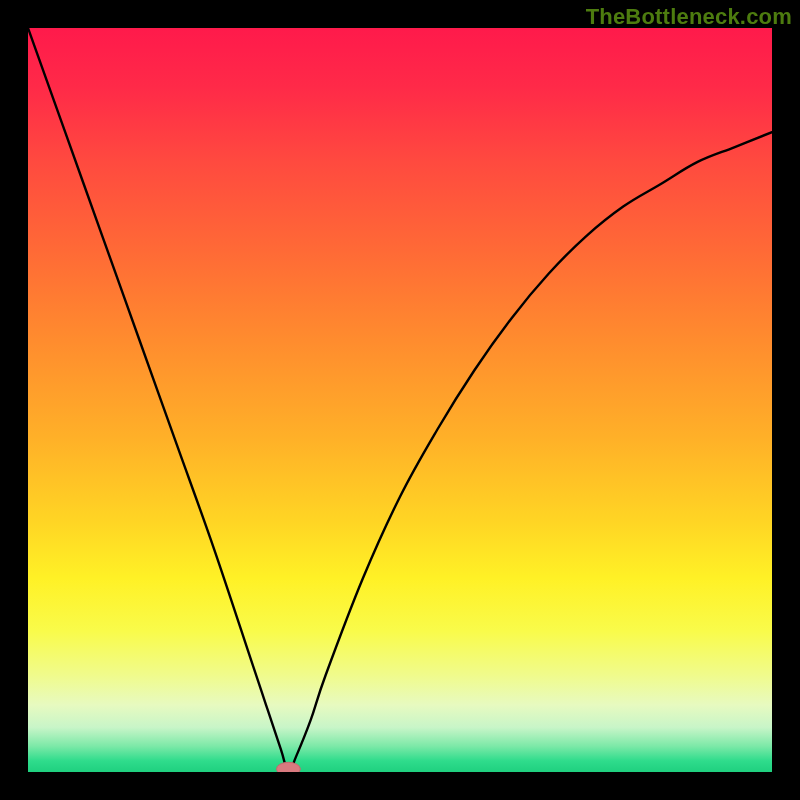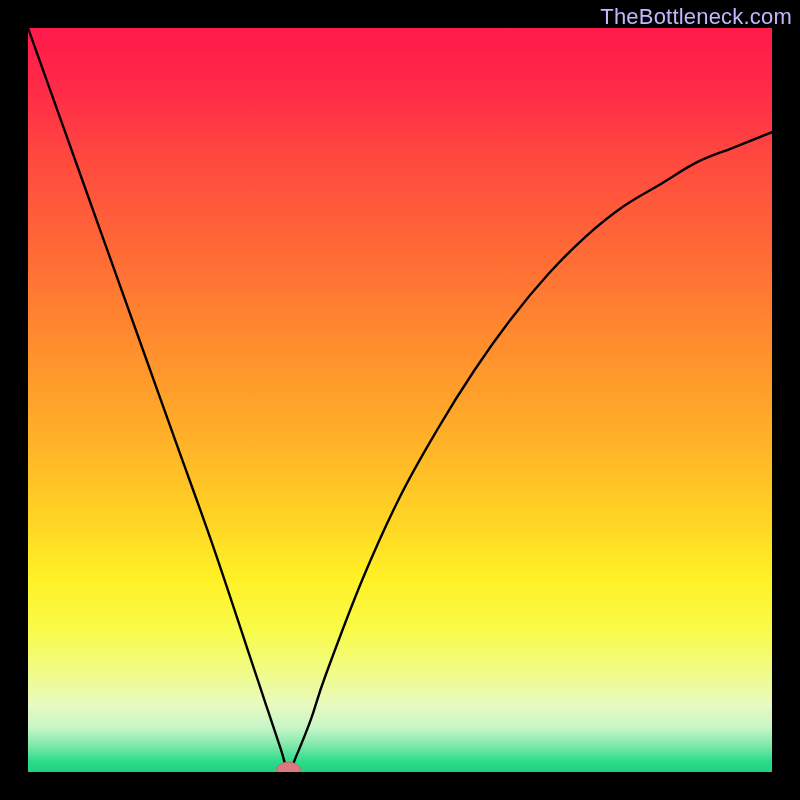--- a/index.html
+++ b/index.html
@@ -14,23 +14,23 @@
   .frame {
     position: relative;
     width: 800px;
     height: 800px;
     background: #000;
   }
   .attribution {
     position: absolute;
     top: 4px;
     right: 8px;
-    color: #c4b5fd;
+    color: #4d7c0f;
     font-size: 22px;
-    font-weight: 400;
+    font-weight: 700;
     letter-spacing: 0.2px;
     z-index: 10;
   }
   .plot-area {
     position: absolute;
     top: 28px;
     left: 28px;
     width: 744px;
     height: 744px;
     overflow: hidden;

